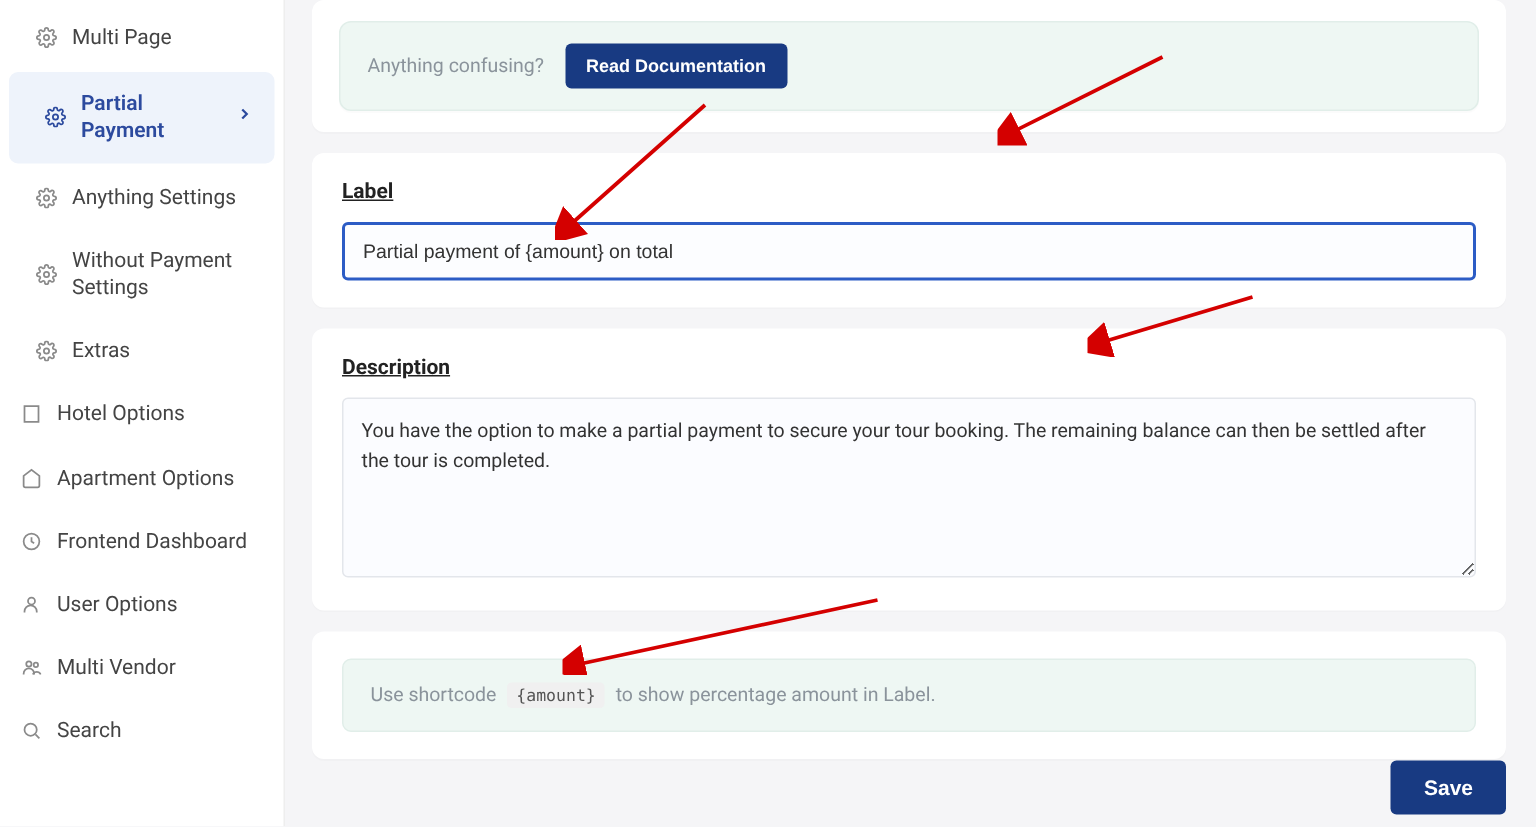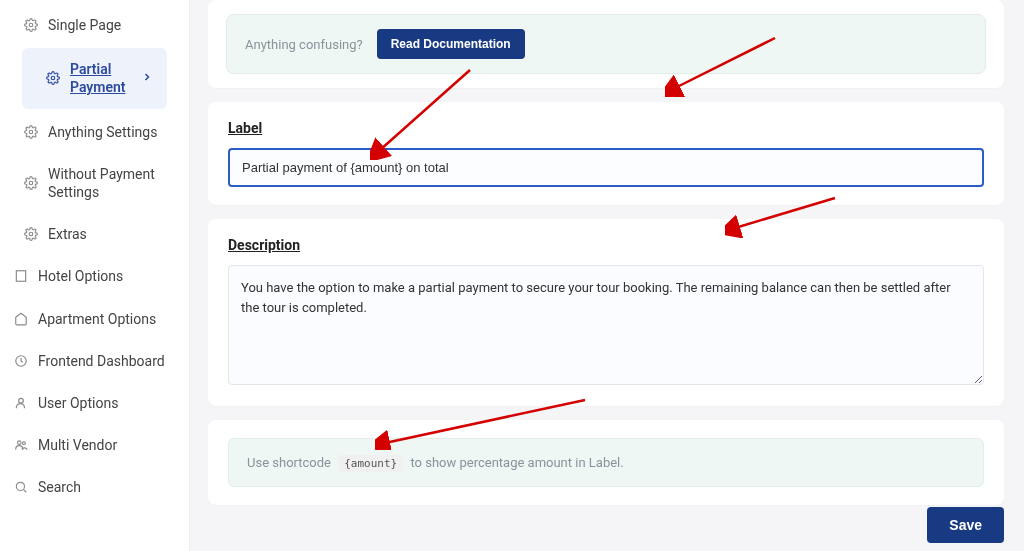--- a/index.html
+++ b/index.html
@@ -27,24 +27,23 @@
       padding: 12px 14px;
       color: #444;
       cursor: pointer;
       gap: 10px;
     }
     .sidebar-sub .sidebar-item { padding-left: 24px; }
     .sidebar-item .icon { color: #8a8a8a; width: 14px; height: 14px; flex-shrink: 0; }
     .sidebar-item.active {
       background: #eef3fb;
       border-radius: 6px;
-      margin: 2px 22px;
+      margin: 2px 6px;
       color: #2c4a9e;
       font-weight: 600;
-      text-decoration: underline;
     }
     .sidebar-item.active .icon { color: #2c4a9e; }
     .sidebar-item .label { flex: 1 1 auto; line-height: 1.3; font-size: 14px; }
     .sidebar-item .chev { color: #2c4a9e; }
 
     .main {
       flex: 1 1 auto;
       padding: 0 20px 0 18px;
       height: 100%;
       overflow: hidden;
@@ -154,21 +153,21 @@
 <div class="layout">
   <aside class="sidebar">
     <div class="sidebar-sub">
       <div class="sidebar-item">
         <span class="icon">
           <svg viewBox="0 0 24 24" width="14" height="14" fill="none" stroke="currentColor" stroke-width="2">
               <circle cx="12" cy="12" r="3"></circle>
               <path d="M19.4 15a1.7 1.7 0 0 0 .3 1.8l.1.1a2 2 0 1 1-2.8 2.8l-.1-.1a1.7 1.7 0 0 0-1.8-.3 1.7 1.7 0 0 0-1 1.5V21a2 2 0 1 1-4 0v-.1a1.7 1.7 0 0 0-1-1.5 1.7 1.7 0 0 0-1.8.3l-.1.1a2 2 0 1 1-2.8-2.8l.1-.1a1.7 1.7 0 0 0 .3-1.8 1.7 1.7 0 0 0-1.5-1H3a2 2 0 1 1 0-4h.1a1.7 1.7 0 0 0 1.5-1 1.7 1.7 0 0 0-.3-1.8l-.1-.1a2 2 0 1 1 2.8-2.8l.1.1a1.7 1.7 0 0 0 1.8.3H9a1.7 1.7 0 0 0 1-1.5V3a2 2 0 1 1 4 0v.1a1.7 1.7 0 0 0 1 1.5 1.7 1.7 0 0 0 1.8-.3l.1-.1a2 2 0 1 1 2.8 2.8l-.1.1a1.7 1.7 0 0 0-.3 1.8V9a1.7 1.7 0 0 0 1.5 1H21a2 2 0 1 1 0 4h-.1a1.7 1.7 0 0 0-1.5 1z"></path>
             </svg>
         </span>
-        <span class="label">Single Page</span>
+        <span class="label">Multi Page</span>
       </div>
       <div class="sidebar-item active">
         <span class="icon">
           <svg viewBox="0 0 24 24" width="14" height="14" fill="none" stroke="currentColor" stroke-width="2">
               <circle cx="12" cy="12" r="3"></circle>
               <path d="M19.4 15a1.7 1.7 0 0 0 .3 1.8l.1.1a2 2 0 1 1-2.8 2.8l-.1-.1a1.7 1.7 0 0 0-1.8-.3 1.7 1.7 0 0 0-1 1.5V21a2 2 0 1 1-4 0v-.1a1.7 1.7 0 0 0-1-1.5 1.7 1.7 0 0 0-1.8.3l-.1.1a2 2 0 1 1-2.8-2.8l.1-.1a1.7 1.7 0 0 0 .3-1.8 1.7 1.7 0 0 0-1.5-1H3a2 2 0 1 1 0-4h.1a1.7 1.7 0 0 0 1.5-1 1.7 1.7 0 0 0-.3-1.8l-.1-.1a2 2 0 1 1 2.8-2.8l.1.1a1.7 1.7 0 0 0 1.8.3H9a1.7 1.7 0 0 0 1-1.5V3a2 2 0 1 1 4 0v.1a1.7 1.7 0 0 0 1 1.5 1.7 1.7 0 0 0 1.8-.3l.1-.1a2 2 0 1 1 2.8 2.8l-.1.1a1.7 1.7 0 0 0-.3 1.8V9a1.7 1.7 0 0 0 1.5 1H21a2 2 0 1 1 0 4h-.1a1.7 1.7 0 0 0-1.5 1z"></path>
             </svg>
         </span>
         <span class="label">Partial Payment</span>
         <span class="chev">

